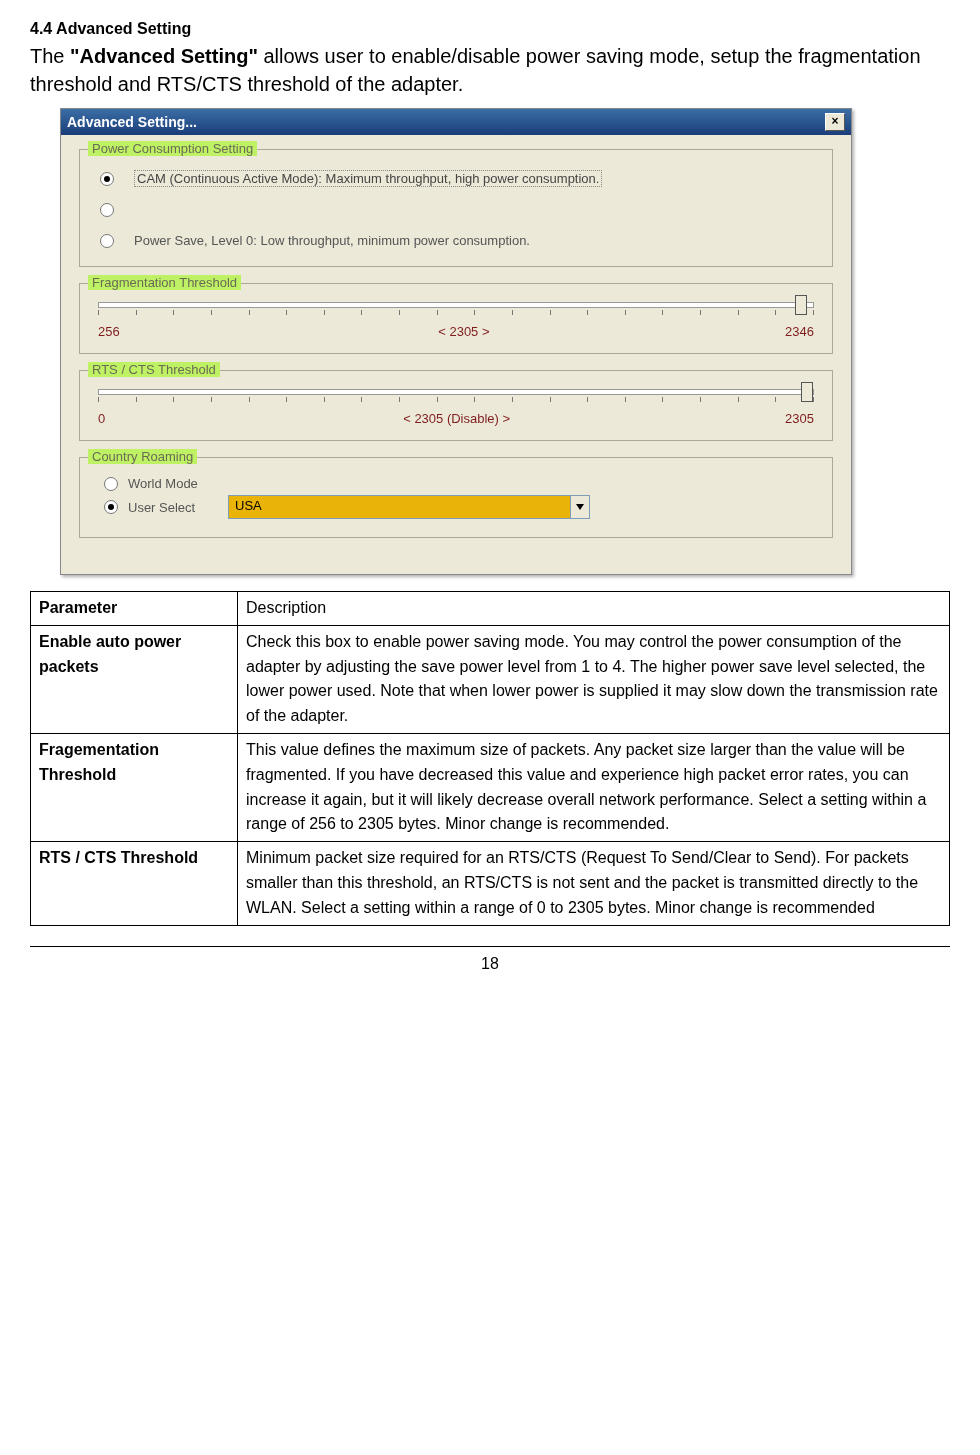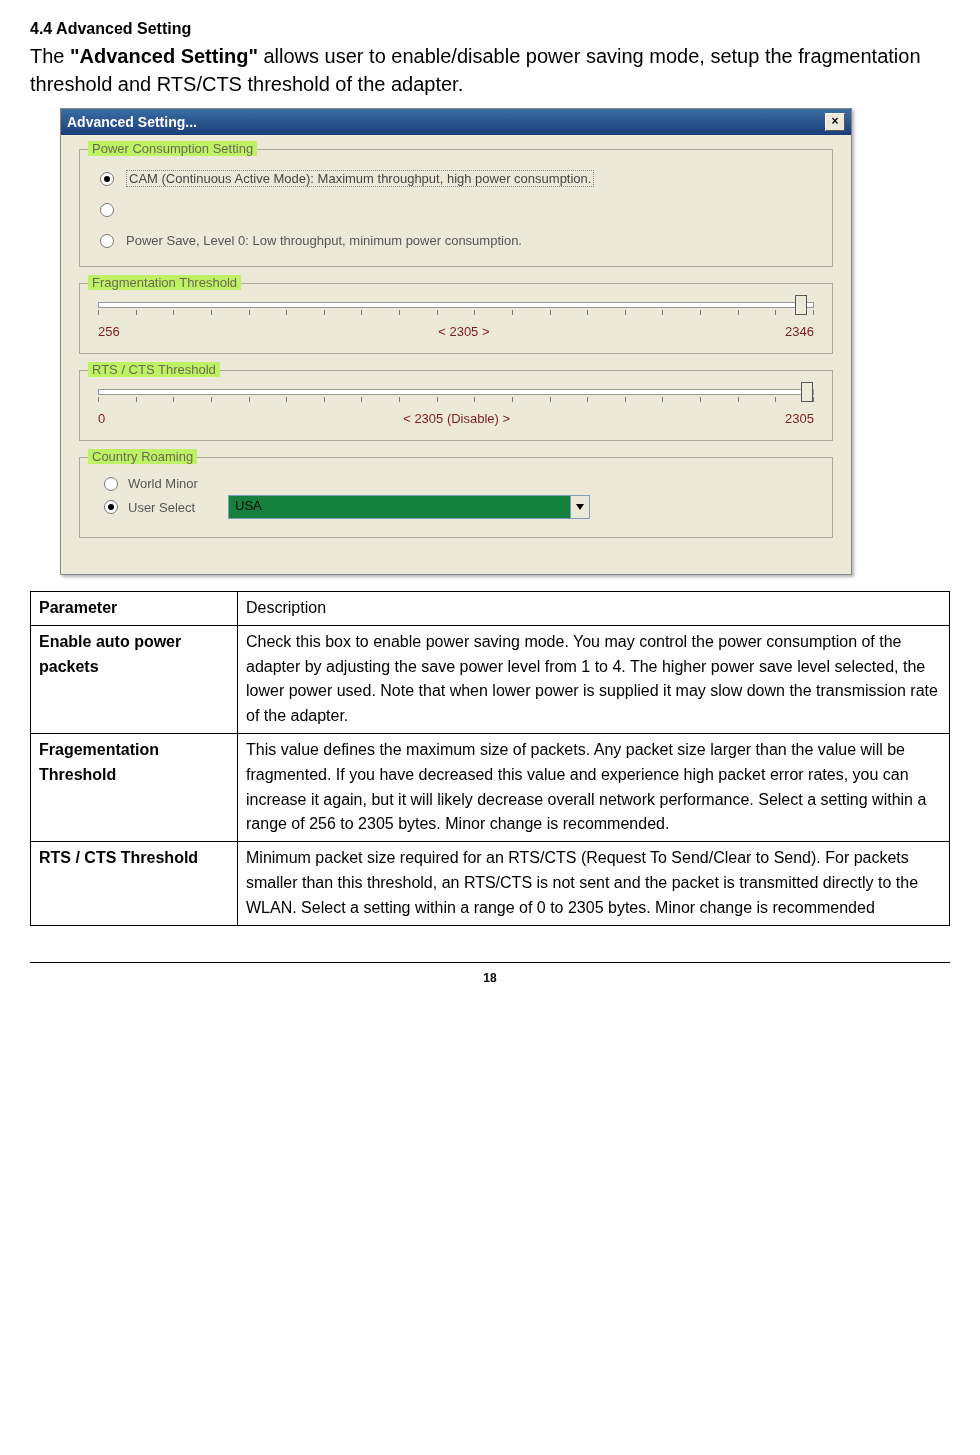--- a/index.html
+++ b/index.html
@@ -65,21 +65,21 @@
   .group-label {
     position: absolute;
     top: -9px; left: 8px;
     background: #bef264;
     padding: 0 4px;
     color: #6a6a55;
   }
   .radio-row {
     display: flex;
     align-items: center;
-    gap: 12px;
+    gap: 20px;
     margin: 6px 0 16px 6px;
     color: #555;
   }
   .radio {
     width: 12px; height: 12px;
     border: 1px solid #777;
     border-radius: 50%;
     background: #fff;
     display: inline-flex;
     align-items: center; justify-content: center;
@@ -129,21 +129,21 @@
   .center-val { text-align:center; flex:1;padding-left:23px; }
   .country-row {
     display: flex;
     align-items: center;
     gap: 10px;
     margin: 4px 0 4px 10px;
   }
   .dropdown {
     display:flex;
     border: 1px solid #7f9db9;
-    background:#15803d;
+    background:#eab308;
     width: 360px;
     height: 22px;
   }
   .dropdown .dd-text { flex:1; padding: 2px 6px; color:#000; }
   .dropdown .dd-btn {
     width: 18px;
     background: #ece9d8;
     border-left:1px solid #7f9db9;
     display:flex; align-items:center; justify-content:center;
   }
@@ -163,25 +163,24 @@
     line-height: 1.55;
   }
   table.param td.p-name {
     font-weight: bold;
     width: 190px;
   }
   table.param td.h-name { font-weight: bold; width:190px; }
 
   .page-num {
     text-align:center;
-    margin-top: 36px;
+    margin-top: 20px;
     border-top: 1px solid #000;
     padding-top: 8px;
-    font-size: 12px;
-    font-weight: bold;
+    font-size: 16px;
   }
 </style>
 </head>
 <body>
 
 <div class="section-heading">4.4 Advanced Setting</div>
 <div class="intro-text">
   <span>  The </span><span class="bold">"Advanced Setting"</span><span> allows user to enable/disable power saving mode, setup the fragmentation threshold and RTS/CTS threshold of the adapter.</span>
 </div>
 
@@ -272,21 +271,21 @@
         <span>0</span>
         <span class="center-val">&lt; 2305 (Disable) &gt;</span>
         <span>2305</span>
       </div>
     </div>
 
     <div class="group">
       <span class="group-label">Country Roaming</span>
       <div class="country-row">
         <span class="radio"></span>
-        <span>World Minor</span>
+        <span>World Mode</span>
       </div>
       <div class="country-row">
         <span class="radio checked"></span>
         <span style="width:90px;">User Select</span>
         <div class="dropdown">
           <span class="dd-text">USA</span>
           <span class="dd-btn">
             <svg viewBox="0 0 8 6">
                 <polygon points="0,0 8,0 4,6" fill="#000"></polygon>
               </svg>

